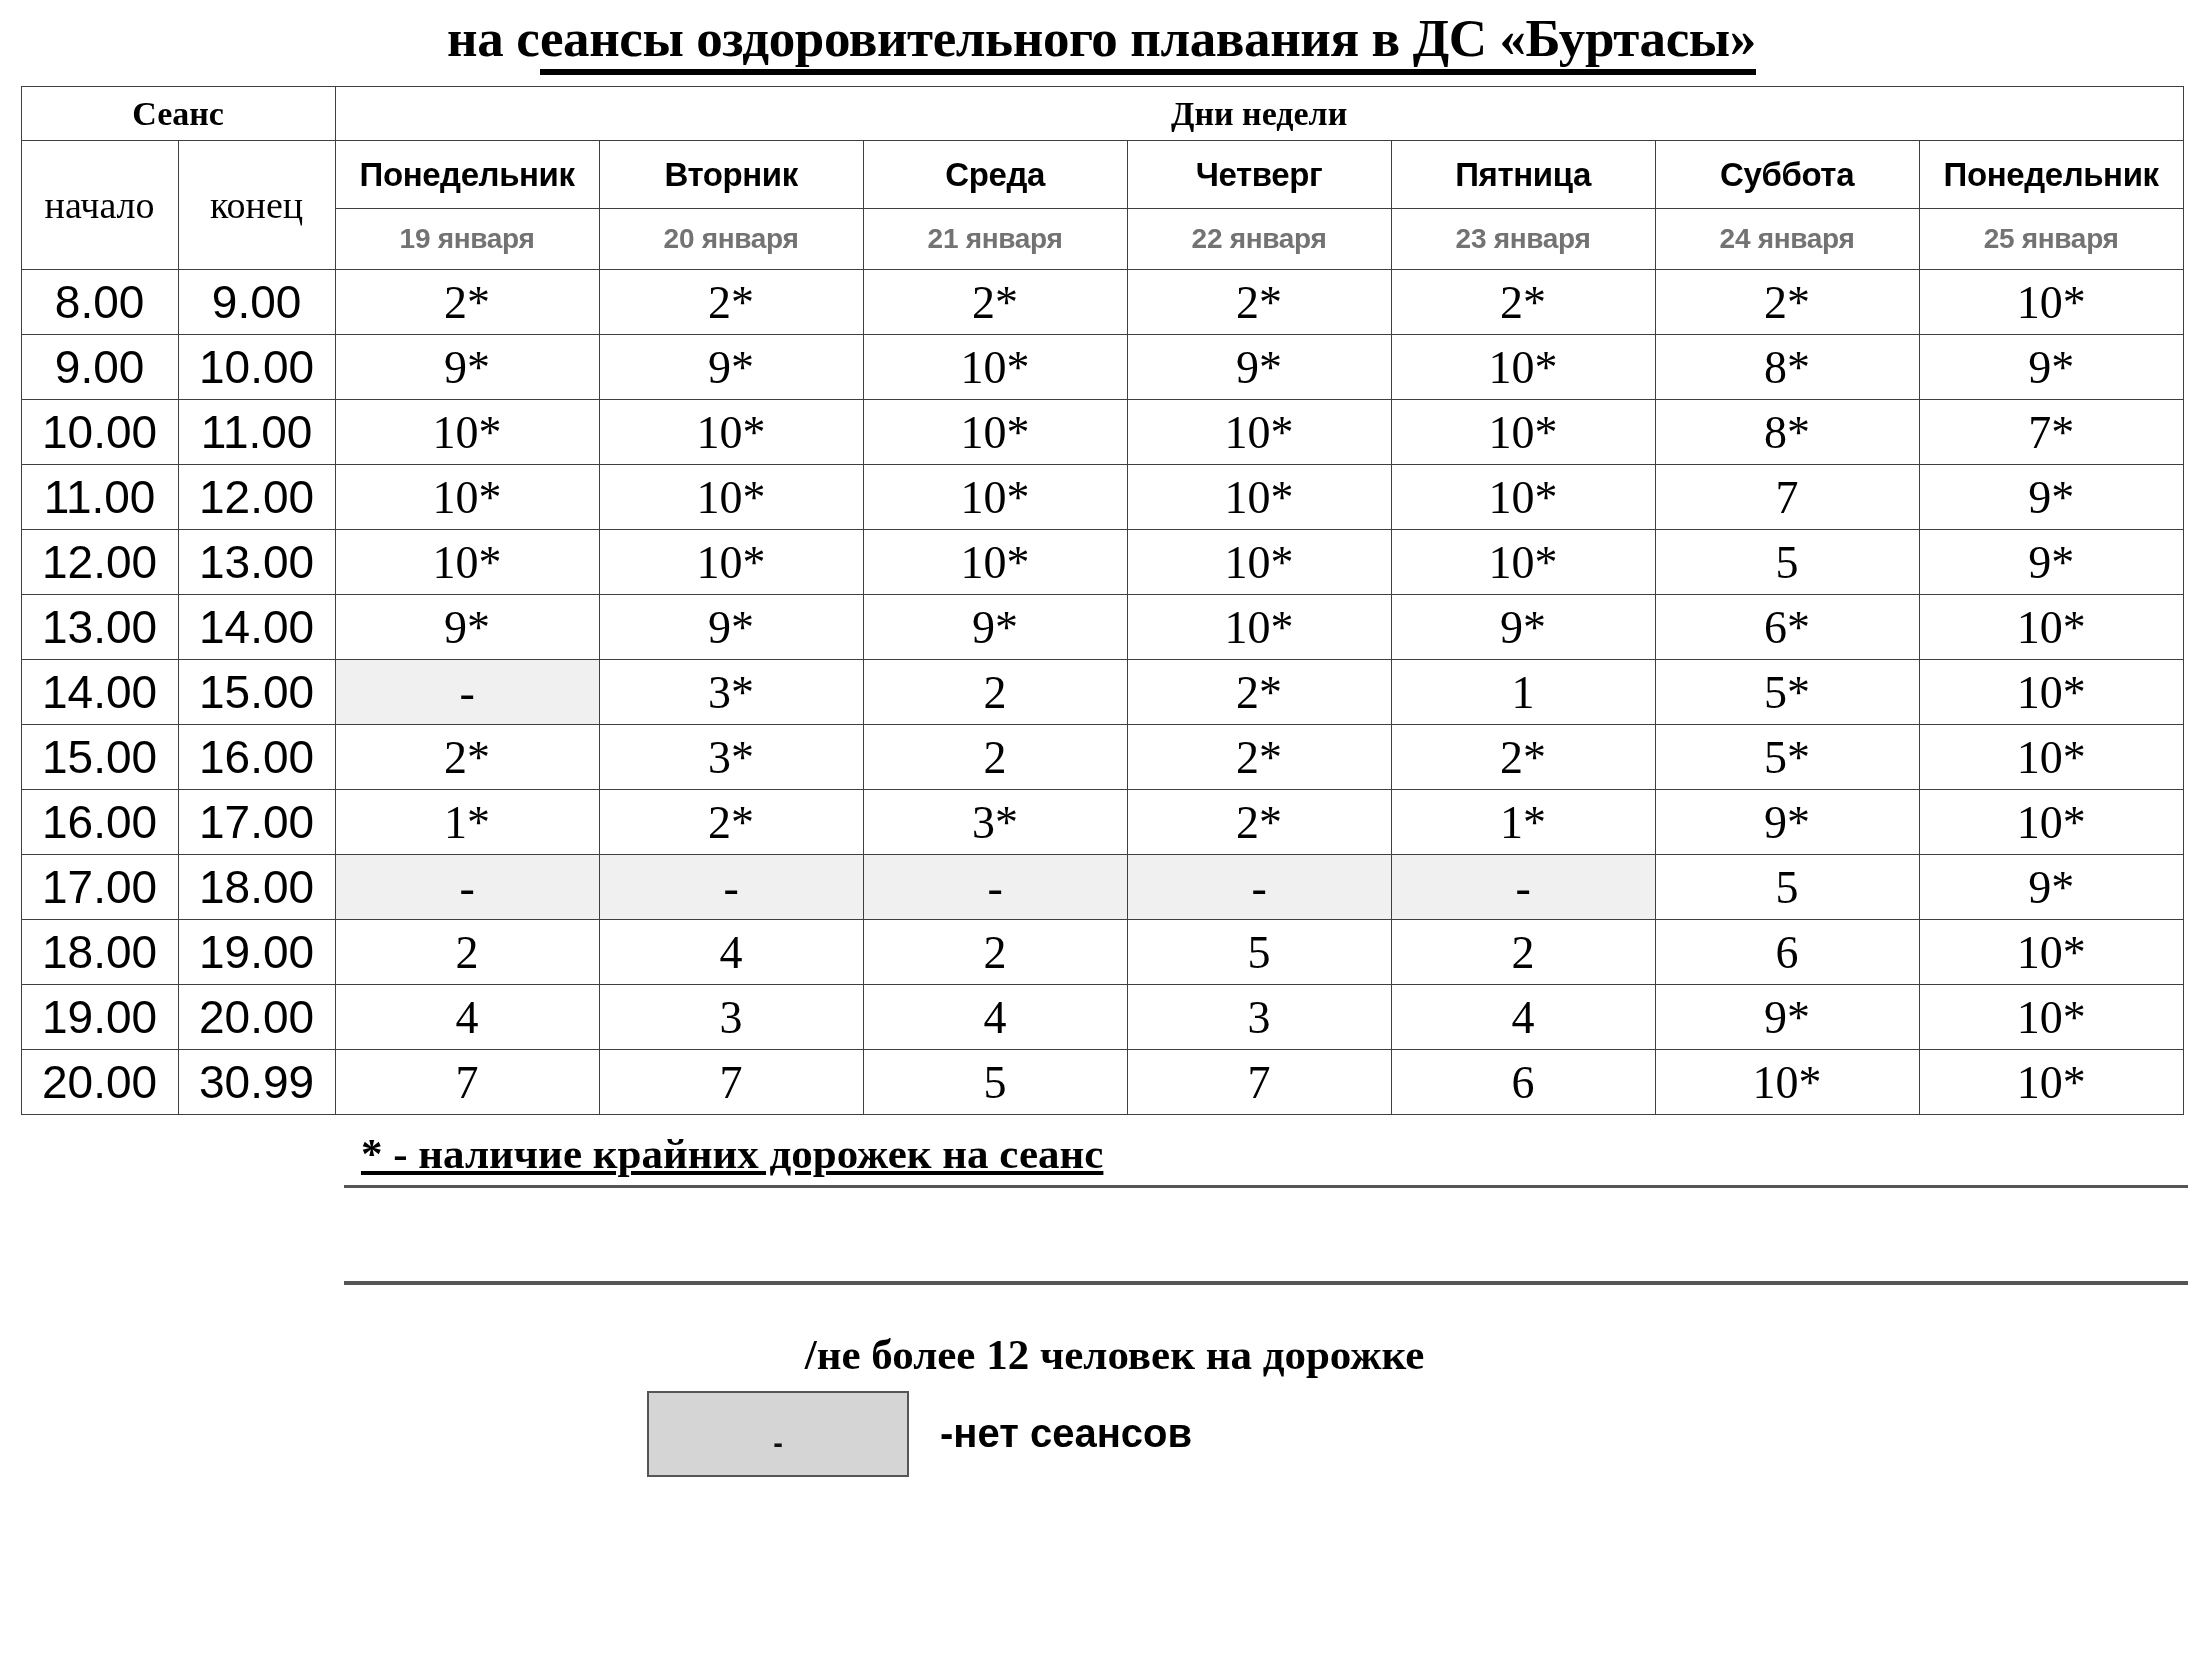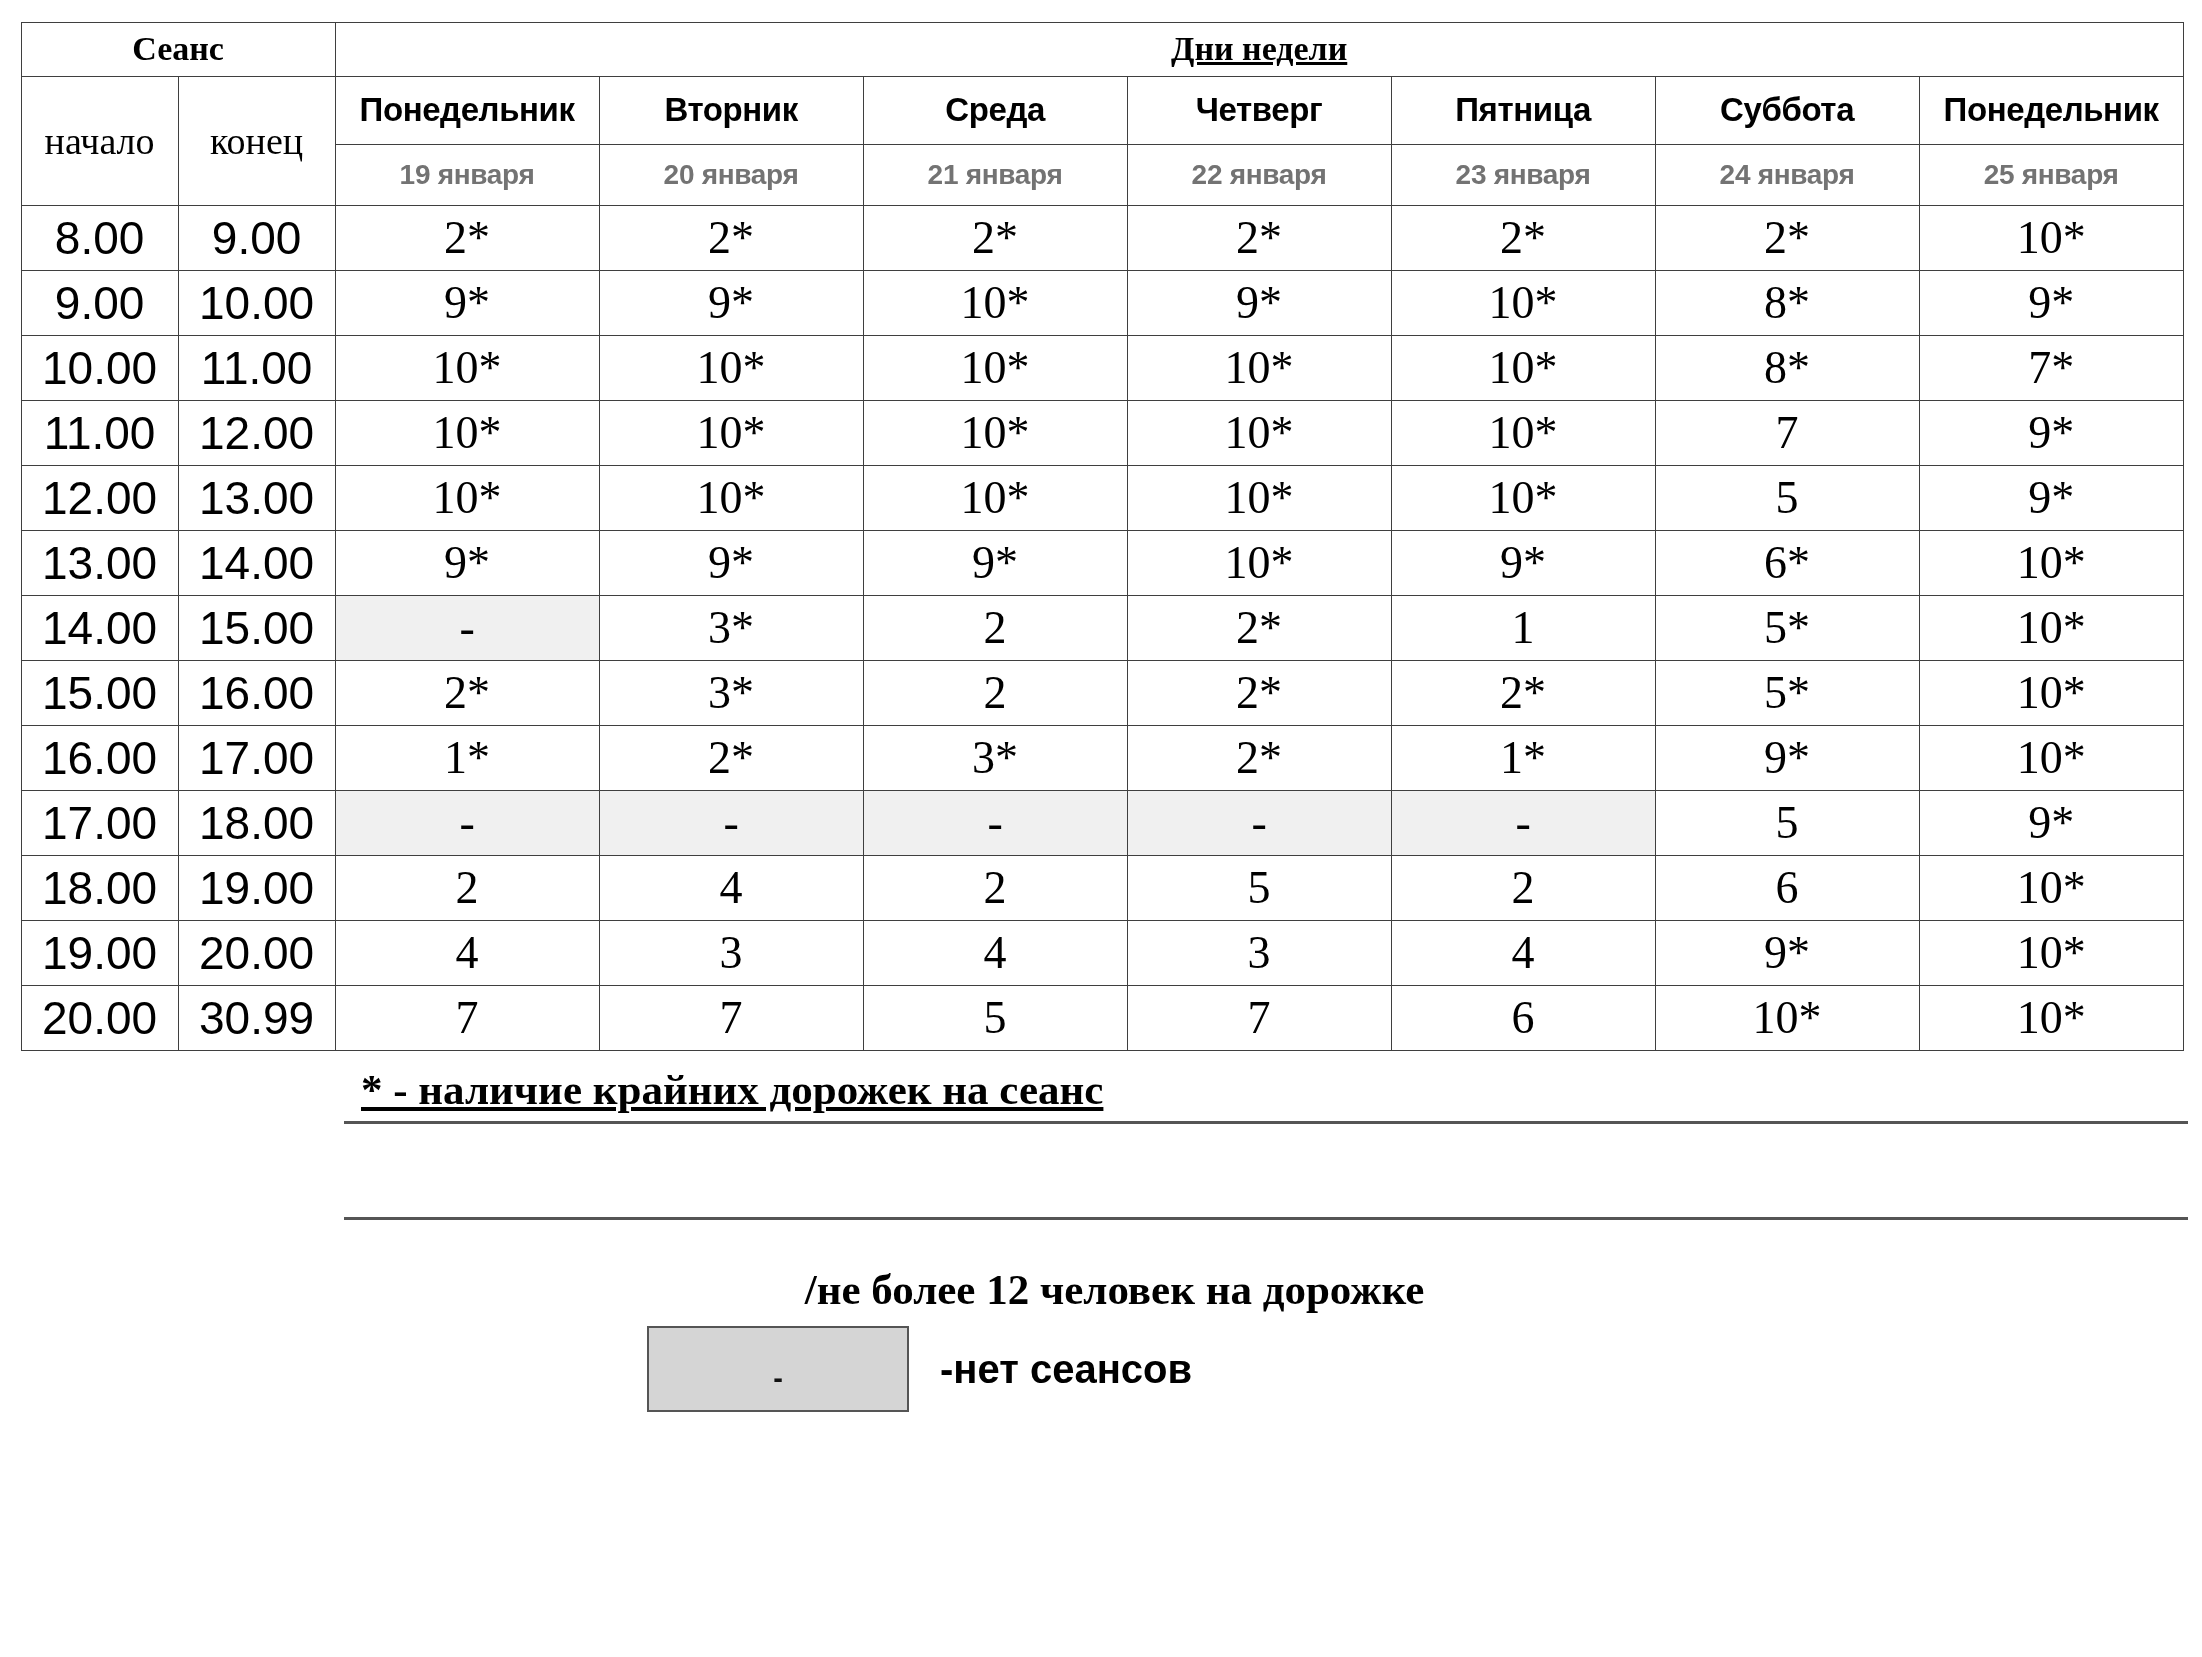--- a/index.html
+++ b/index.html
@@ -77,21 +77,20 @@
     font-weight: bold;
     font-size: 34px;
     height: 53px;
   }
   .h-days {
     font-family: "Liberation Serif", serif;
     font-weight: bold;
     font-size: 34px;
     height: 53px;
     text-align: center;
-    text-decoration: underline;
   }
   .h-subtime {
     font-family: "Liberation Serif", serif;
     font-weight: normal;
     font-size: 38px;
     height: 127px;
   }
   .h-dayname {
     font-family: "Liberation Sans", sans-serif;
     font-weight: bold;
@@ -192,20 +191,26 @@
     font-size: 40px;
     white-space: nowrap;
   }
 </style>
 </head>
 <body>
 
 <div class="page">
 
   <div class="title-block">
+    <div class="title-line">
+      <span class="title-line-2">
+        <span>на сеансы оздоровительного плавания в ДС «Буртасы»</span>
+        <span class="title-underline"></span>
+      </span>
+    </div>
   </div>
 
   <div class="tbl-wrap">
     <table class="sched">
       <colgroup>
         <col class="c-start">
           <col class="c-end">
         <col class="c-day">
           <col class="c-day">
           <col class="c-day">

